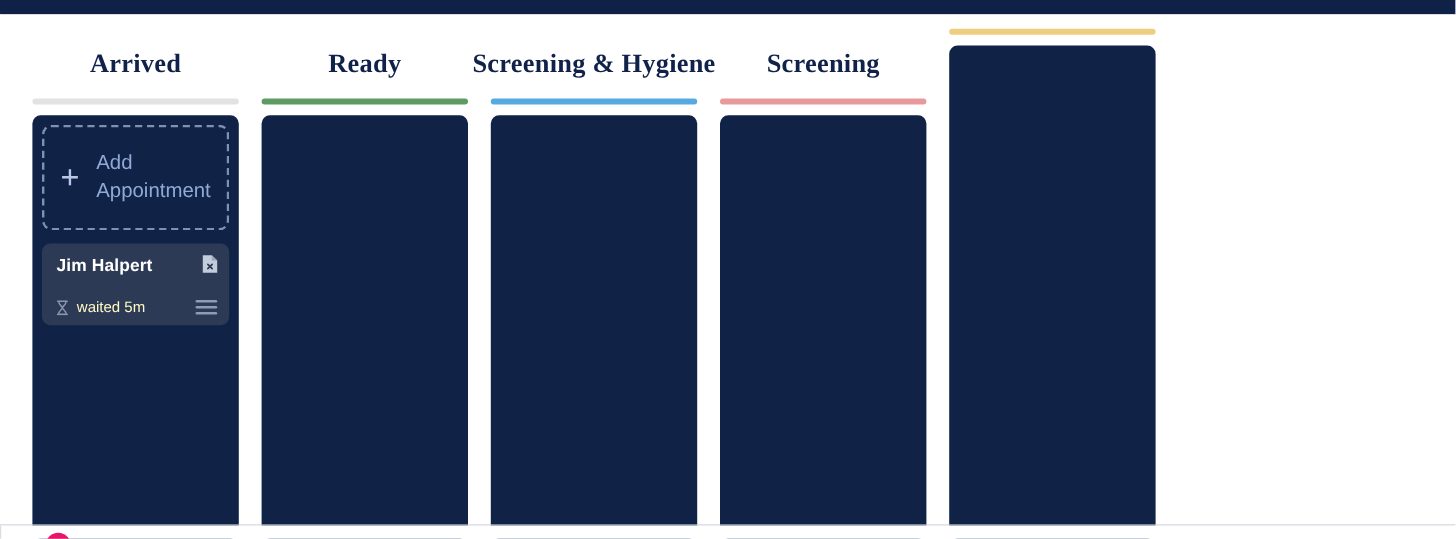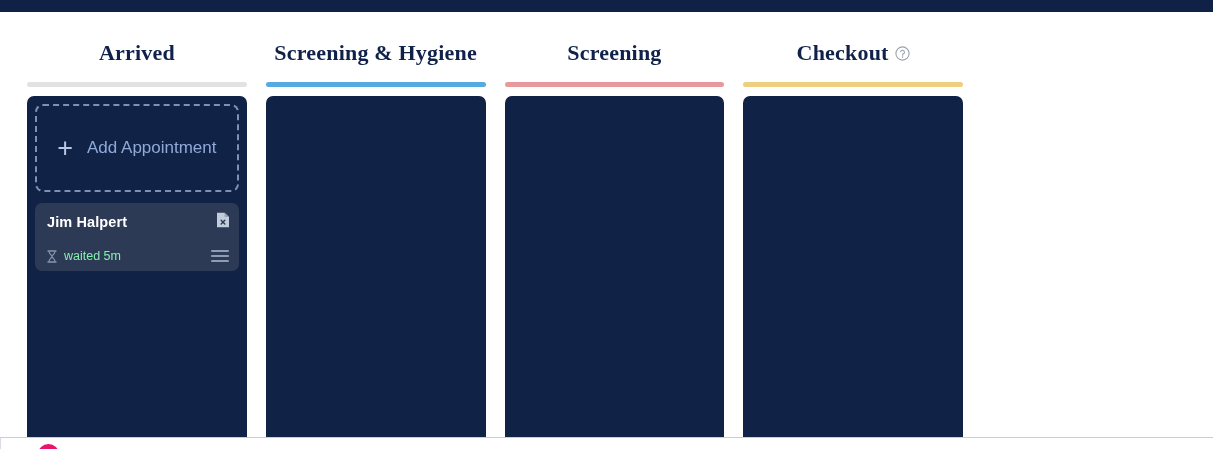--- a/index.html
+++ b/index.html
@@ -167,21 +167,21 @@
     right: 10px;
     bottom: 8px;
     display: flex;
     align-items: center;
     justify-content: space-between;
   }
   .wait {
     display: flex;
     align-items: center;
     gap: 7px;
-    color: #86efac;
+    color: #fef9c3;
     font-size: 12.5px;
   }
   .hourglass-icon {
     color: #8c97ab;
     font-size: 12px;
     line-height: 1;
     display: inline-flex;
   }
   .hourglass-icon svg { display: block; }
 
@@ -282,48 +282,45 @@
               <i></i>
               <i></i>
               <i></i>
             </span>
           </div>
         </div>
 
       </div>
     </div>
 
+    <div class="column">
+      <div class="col-head">
+        <span class="col-title">Ready</span>
+      </div>
+      <div class="col-rule" style="background:#5d9b63"></div>
+      <div class="col-body"></div>
+    </div>
 
     <div class="column">
       <div class="col-head">
         <span class="col-title">Screening &amp; Hygiene</span>
       </div>
       <div class="col-rule" style="background:#57a9e2"></div>
       <div class="col-body"></div>
     </div>
 
     <div class="column">
       <div class="col-head">
         <span class="col-title">Screening</span>
       </div>
       <div class="col-rule" style="background:#e8999b"></div>
       <div class="col-body"></div>
     </div>
 
     <div class="column">
-      <div class="col-head">
-        <span class="col-title">Checkout</span>
-        <span class="help-icon">
-          <svg viewBox="0 0 15 15" width="15" height="15" aria-hidden="true">
-            <circle cx="7.5" cy="7.5" r="6.6" fill="none" stroke="#9aa2ae" stroke-width="1.1"></circle>
-            <path d="M5.6 5.6a1.95 1.95 0 1 1 2.1 2.5v1.1" fill="none" stroke="#9aa2ae" stroke-width="1.1" stroke-linecap="round"></path>
-            <circle cx="7.6" cy="11" r="0.75" fill="#9aa2ae"></circle>
-          </svg>
-        </span>
-      </div>
       <div class="col-rule" style="background:#eecf7f"></div>
       <div class="col-body"></div>
     </div>
 
   </div>
 </div>
 
 <div class="bottom-rule"></div>
 <div class="bottom-strip">
   <div class="left-rule2"></div>

